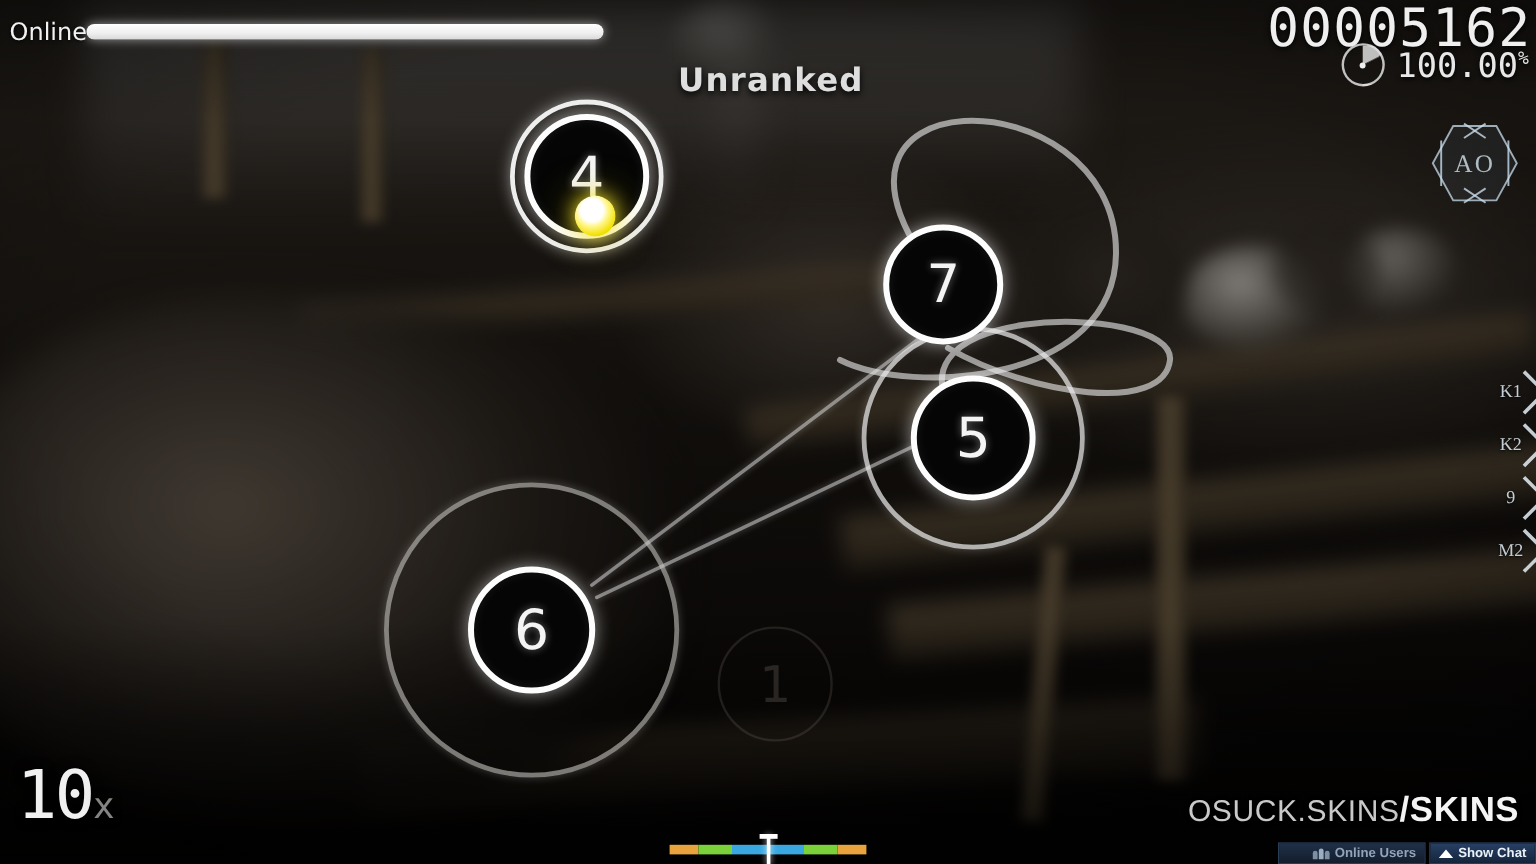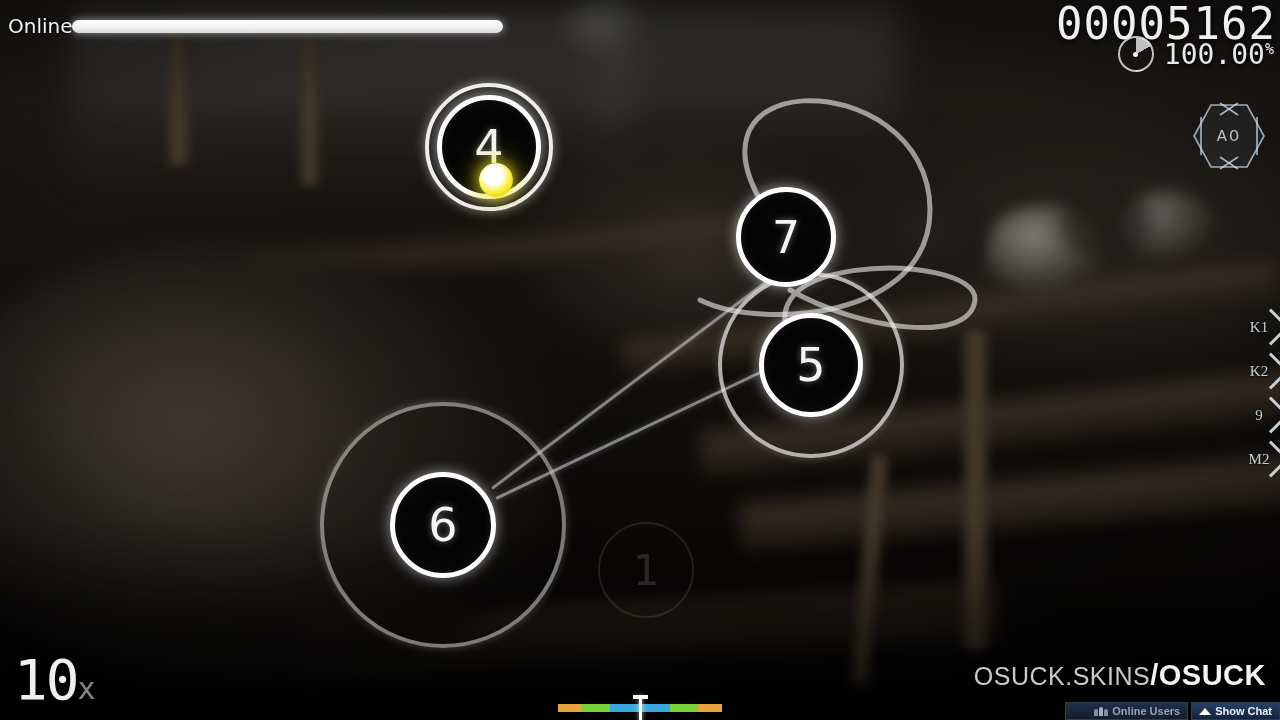--- a/index.html
+++ b/index.html
@@ -149,40 +149,40 @@
     position:absolute; left:565px; top:52px;
     color:#dedede; font-family:"DejaVu Sans", sans-serif; font-size:27px;
     font-weight:bold; letter-spacing:1px;
     text-shadow:0 2px 6px rgba(0,0,0,.95);
   }
 
   .modicon { position:absolute; right:14px; top:100px; width:74px; height:72px; }
   .modicon svg { position:absolute; inset:0; }
   .modtext {
     position:absolute; inset:0; display:flex; align-items:center; justify-content:center;
-    color:rgba(206,222,232,.82); font-family:Liberation Mono, monospace;
-    font-size:17px; letter-spacing:2px;
+    color:rgba(206,222,232,.82); font-family:Liberation Serif, serif;
+    font-size:21px; letter-spacing:2px;
   }
 
   .keys { position:absolute; right:0; top:305px; width:42px; }
   .keyitem {
     position:relative; height:44px; display:flex; align-items:center; justify-content:center;
     color:rgba(222,232,240,.88); font-family:"Liberation Serif", serif; font-size:15px;
   }
   .keyitem .chev {
     position:absolute; right:-4px; top:50%; width:26px; height:26px; margin-top:-13px;
     border-top:3px solid rgba(228,238,246,.85);
     border-right:3px solid rgba(228,238,246,.85);
     transform:rotate(45deg);
   }
   .keyitem .lbl { position:relative; z-index:2; margin-right:0;
                   text-shadow:0 1px 2px rgba(0,0,0,.9); }
 
   .combo {
-    position:absolute; left:14px; bottom:8px;
+    position:absolute; left:14px; bottom:24px;
     color:#f0f0f0; font-family:"DejaVu Sans Mono", monospace; font-size:56px;
     letter-spacing:-2px; text-shadow:0 0 10px rgba(0,0,0,.9);
   }
   .combo .x { font-size:30px; opacity:.55; }
 
   .errbar { position:absolute; left:558px; bottom:8px; width:164px; height:8px; }
   .errbar .seg { position:absolute; top:0; height:8px; }
   .errbar .marker {
     position:absolute; left:50%; top:-9px; width:3px; height:26px; margin-left:-1.5px;
     background:#ffffff; box-shadow:0 0 5px rgba(255,255,255,.8);
@@ -295,20 +295,21 @@
     <div class="healthbar-fill" style="width: 431.2px;"></div>
   </div>
 
   <div class="score">00005162</div>
 
   <div class="accwrap">
     <div class="accpie" style="background: conic-gradient(rgba(235, 235, 235, 0.8) 0deg, rgba(235, 235, 235, 0.8) 62deg, rgba(0, 0, 0, 0) 62deg, rgba(0, 0, 0, 0) 360deg);"></div>
     <div class="acctext"><span>100.00</span><span class="accpct">%</span></div>
   </div>
 
+  <div class="unranked">Unranked</div>
 
   <div class="modicon">
     <svg viewBox="0 0 74 72">
       <polygon points="19,5 55,5 72,36 55,67 19,67 2,36" fill="rgba(120,150,170,.10)" stroke="rgba(200,220,235,.75)" stroke-width="1.6"></polygon>
       <line x1="9" y1="17" x2="9" y2="55" stroke="rgba(200,220,235,.8)" stroke-width="1.6"></line>
       <line x1="65" y1="17" x2="65" y2="55" stroke="rgba(200,220,235,.8)" stroke-width="1.6"></line>
       <line x1="28" y1="3" x2="46" y2="15" stroke="rgba(200,220,235,.8)" stroke-width="1.6"></line>
       <line x1="46" y1="3" x2="28" y2="15" stroke="rgba(200,220,235,.8)" stroke-width="1.6"></line>
       <line x1="28" y1="57" x2="46" y2="69" stroke="rgba(200,220,235,.8)" stroke-width="1.6"></line>
       <line x1="46" y1="57" x2="28" y2="69" stroke="rgba(200,220,235,.8)" stroke-width="1.6"></line>
@@ -339,21 +340,21 @@
 
   <div class="errbar">
     <div class="seg" style="left:0px;   width:24px; background:#e8a33d;"></div>
     <div class="seg" style="left:24px;  width:28px; background:#7bd13a;"></div>
     <div class="seg" style="left:52px;  width:60px; background:#3aa8e0;"></div>
     <div class="seg" style="left:112px; width:28px; background:#7bd13a;"></div>
     <div class="seg" style="left:140px; width:24px; background:#e8a33d;"></div>
     <div class="marker" style="left: 50%;"></div>
   </div>
 
-  <div class="watermark"><span>OSUCK.SKINS</span><b>/</b><b>OSUCK</b></div>
+  <div class="watermark"><span>OSUCK.SKINS</span><b>/</b><b>SKINS</b></div>
 
   <div class="taskbar">
     <div class="tb-btn tb-users">
       <span class="usersicon">
           <i></i>
           <i></i>
           <i></i>
         </span>
       <span>Online Users</span>
     </div>

